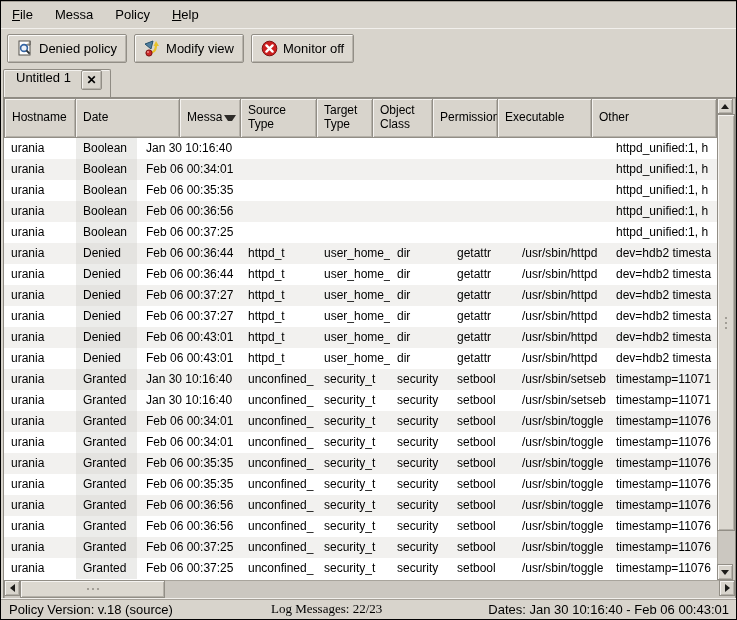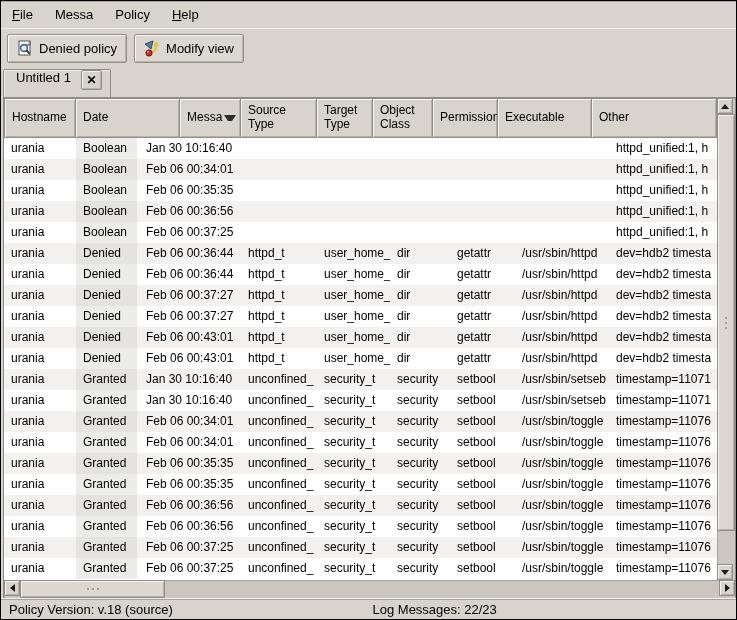--- a/index.html
+++ b/index.html
@@ -66,21 +66,21 @@
     display:flex;align-items:center;justify-content:center;}
   .grip-h{width:2px;height:2px;background:#8f8b83;border-radius:50%;
     box-shadow:5px 0 0 #8f8b83,-5px 0 0 #8f8b83;}
   .grip-v{width:2px;height:2px;background:#8f8b83;border-radius:50%;
     box-shadow:0 5px 0 #8f8b83,0 -5px 0 #8f8b83;}
   
   .statusbar{position:absolute;left:0;right:0;bottom:0;height:21px;
     display:flex;align-items:center;font-size:13px;
     border-top:1px solid #f2f0ec;box-shadow:0 1px 0 #a49f97 inset;background:#d8d4cc;}
   .status-left{flex:1;padding-left:8px;}
-  .status-center{flex:1;text-align:left;}
+  .status-center{flex:1;text-align:center;font-family:Liberation Serif, serif;}
   .status-right{flex:1.4;text-align:right;padding-right:7px;}
 </style>
 </head>
 <body>
 
 <div class="window">
 
   <div class="menubar">
       <div class="menu-item"><u>F</u>ile</div>
       <div class="menu-item">Messa</div>
@@ -101,20 +101,27 @@
       <div class="tbtn">
         <span class="ticon"><svg width="17" height="17" viewBox="0 0 17 17">
             <polygon points="1,4 9,1 7,9" fill="#4f7fa0" stroke="#27506b"></polygon>
             <path d="M4 12 Q 12 14 12 5" fill="none" stroke="#e8c22a" stroke-width="2.2"></path>
             <polygon points="12,1 15,6 9.5,6" fill="#e8c22a"></polygon>
             <circle cx="5" cy="13" r="3.1" fill="#cc2929" stroke="#7c1414"></circle>
             <circle cx="4" cy="12" r="1" fill="#ef8f8f"></circle>
           </svg></span>
         <span>Modify view</span>
       </div>
+      <div class="tbtn">
+        <span class="ticon"><svg width="17" height="17" viewBox="0 0 17 17">
+            <circle cx="8.5" cy="8.5" r="7.3" fill="#cc1f1f" stroke="#7c1010"></circle>
+            <path d="M5.4 5.4 L11.6 11.6 M11.6 5.4 L5.4 11.6" stroke="#fff" stroke-width="2.4" stroke-linecap="round"></path>
+          </svg></span>
+        <span>Monitor off</span>
+      </div>
     </div>
 
   <div class="tabbar">
     <div class="tab">
       <span>Untitled 1</span>
       <span class="tab-close">✕</span>
     </div>
   </div>
 
   <div class="content">
@@ -405,15 +412,16 @@
         </div>
       <div class="sbtn" style="right:0;top:0;">
           <span class="tri right"></span>
         </div>
     </div>
   </div>
 
   <div class="statusbar">
     <span class="status-left">Policy Version: v.18 (source)</span>
     <span class="status-center">Log Messages: 22/23</span>
+    <span class="status-right">Dates: Jan 30 10:16:40 - Feb 06 00:43:01</span>
   </div>
 
 </div>
 
 </body></html>

